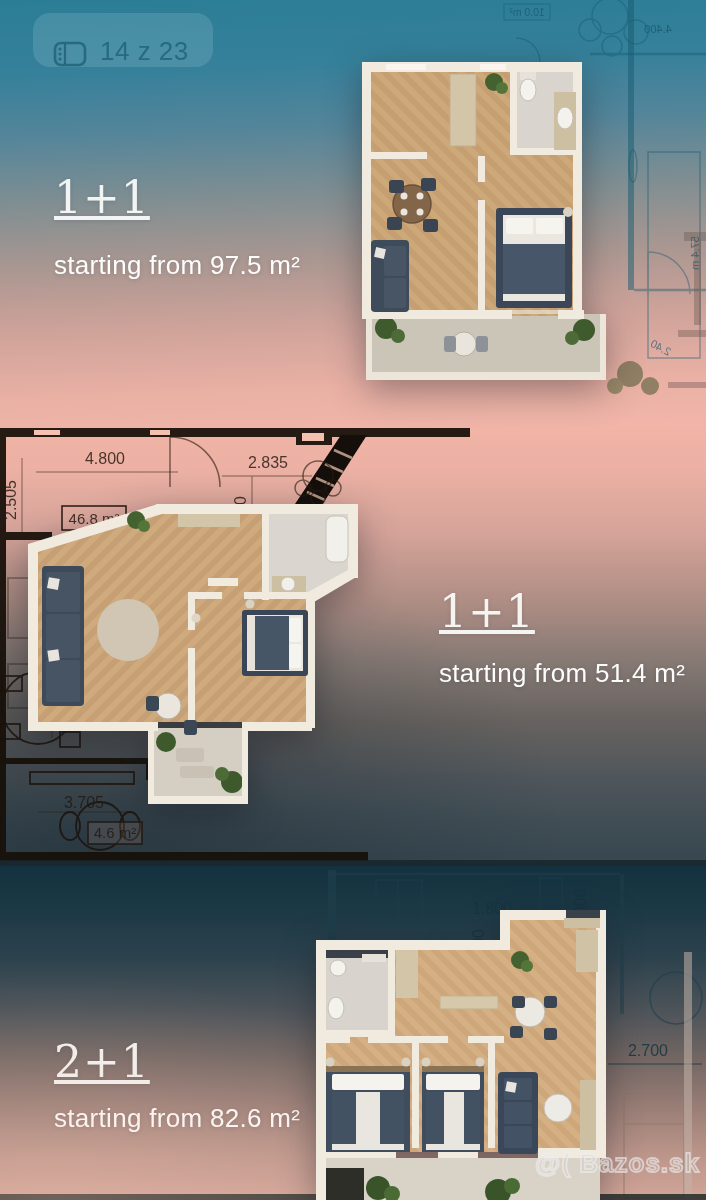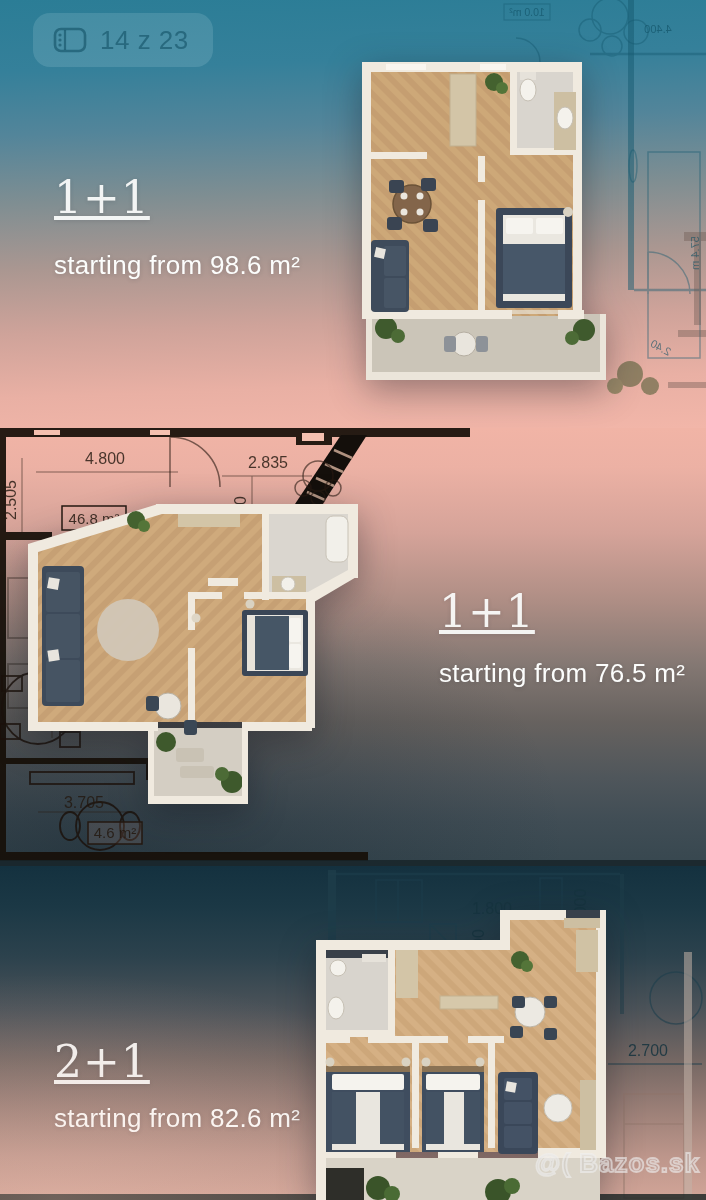--- a/index.html
+++ b/index.html
@@ -18,21 +18,21 @@
   #sec-mid::after{content:"";position:absolute;inset:0;
     background:radial-gradient(ellipse at 12% 96%,rgba(14,30,40,.38),rgba(0,0,0,0) 55%);}
   #sec-bot{top:866px;height:334px;
     background:linear-gradient(180deg,#14313f 0%,#1b3845 12%,#2c424d 27%,
       #4c5359 43%,#746763 58%,#9b7f77 73%,#bd968b 87%,#d2a598 100%);}
   #sec-bot::after{content:"";position:absolute;inset:0;
     background:radial-gradient(ellipse at 8% 100%,rgba(243,195,178,.28),rgba(0,0,0,0) 48%);}
   #divider-mid-bot{top:860px;height:8px;background:rgba(23,36,41,.85);}
 
   
-  #badge{left:33px;top:13px;height:54px;display:flex;align-items:center;gap:13px;
+  #badge{left:33px;top:13px;height:54px;display:flex;align-items:flex-end;gap:13px;
     padding:0 24px 0 20px;border-radius:17px;background:rgba(198,230,238,.16);
     color:rgba(13,74,94,.55);font-size:26px;font-weight:500;letter-spacing:.5px;}
 
   
   .plan-title{font-family:"DejaVu Serif",serif;font-size:44px;font-weight:400;
     color:rgba(252,253,252,.93);letter-spacing:1px;text-shadow:0 1px 4px rgba(40,40,50,.15);text-decoration:underline;}
   .plan-area{font-size:26px;color:#fcfdfc;letter-spacing:.3px;
     text-shadow:0 1px 4px rgba(40,40,50,.18);}
 
   
@@ -102,21 +102,21 @@
         <rect x="2" y="2" width="30" height="22" rx="6" fill="none" stroke="currentColor" stroke-width="2.6"></rect>
         <line x1="12" y1="3" x2="12" y2="23" stroke="currentColor" stroke-width="2.2"></line>
         <circle cx="7" cy="8" r="1.6" fill="currentColor"></circle>
         <circle cx="7" cy="13" r="1.6" fill="currentColor"></circle>
         <circle cx="7" cy="18" r="1.6" fill="currentColor"></circle>
       </svg>
       <span>14 z 23</span>
     </div>
 
     <div class="abs plan-title" style="left:54px;top:172px">1+1</div>
-    <div class="abs plan-area" style="left:54px;top:250px">starting from 98.6 m²</div>
+    <div class="abs plan-area" style="left:54px;top:250px">starting from 97.5 m²</div>
 
     <svg class="abs plan" style="left:360px;top:52px" width="344" height="344" viewBox="0 0 344 344">
       <defs>
         <pattern id="wd1" width="12" height="12" patternUnits="userSpaceOnUse" patternTransform="rotate(45)">
           <rect width="12" height="12" fill="#c59e71"></rect>
             <rect width="12" height="6" fill="#cda878"></rect>
         </pattern>
       </defs>
       <rect x="10" y="262" width="232" height="62" fill="#cbc5b8"></rect>
       <rect x="6" y="320" width="240" height="8" fill="#ebe5da"></rect>
@@ -306,21 +306,21 @@
     <rect x="221" y="116" width="8" height="54" fill="#e7e3da"></rect>
     <rect x="263" y="118" width="12" height="24" rx="2" fill="#f6f4ef"></rect>
     <rect x="263" y="144" width="12" height="24" rx="2" fill="#f6f4ef"></rect>
     <circle cx="224" cy="104" r="4.5" fill="#d9d2c2"></circle>
     <rect x="300" y="16" width="22" height="46" rx="7" fill="#f2f0ea" stroke="#c8c2b6"></rect>
     <rect x="246" y="76" width="34" height="16" fill="#cdbfa2"></rect>
     <circle cx="262" cy="84" r="7" fill="#f2f0ea" stroke="#c8c2b6"></circle>
   </svg>
 
   <div class="abs plan-title" style="left:439px;top:586px">1+1</div>
-  <div class="abs plan-area" style="left:439px;top:658px">starting from 76.5 m²</div>
+  <div class="abs plan-area" style="left:439px;top:658px">starting from 51.4 m²</div>
 
   <div id="divider-mid-bot" class="sec"></div>
 
   <div id="sec-bot" class="sec">
 
     <svg class="abs" style="left:0;top:0" width="706" height="334" viewBox="0 0 706 334">
       <g stroke="#1d3e4c" fill="none" opacity="0.6" stroke-width="1.5">
         <rect x="376" y="14" width="46" height="42"></rect>
         <line x1="398" y1="14" x2="398" y2="56"></line>
         <rect x="540" y="12" width="22" height="46"></rect>

